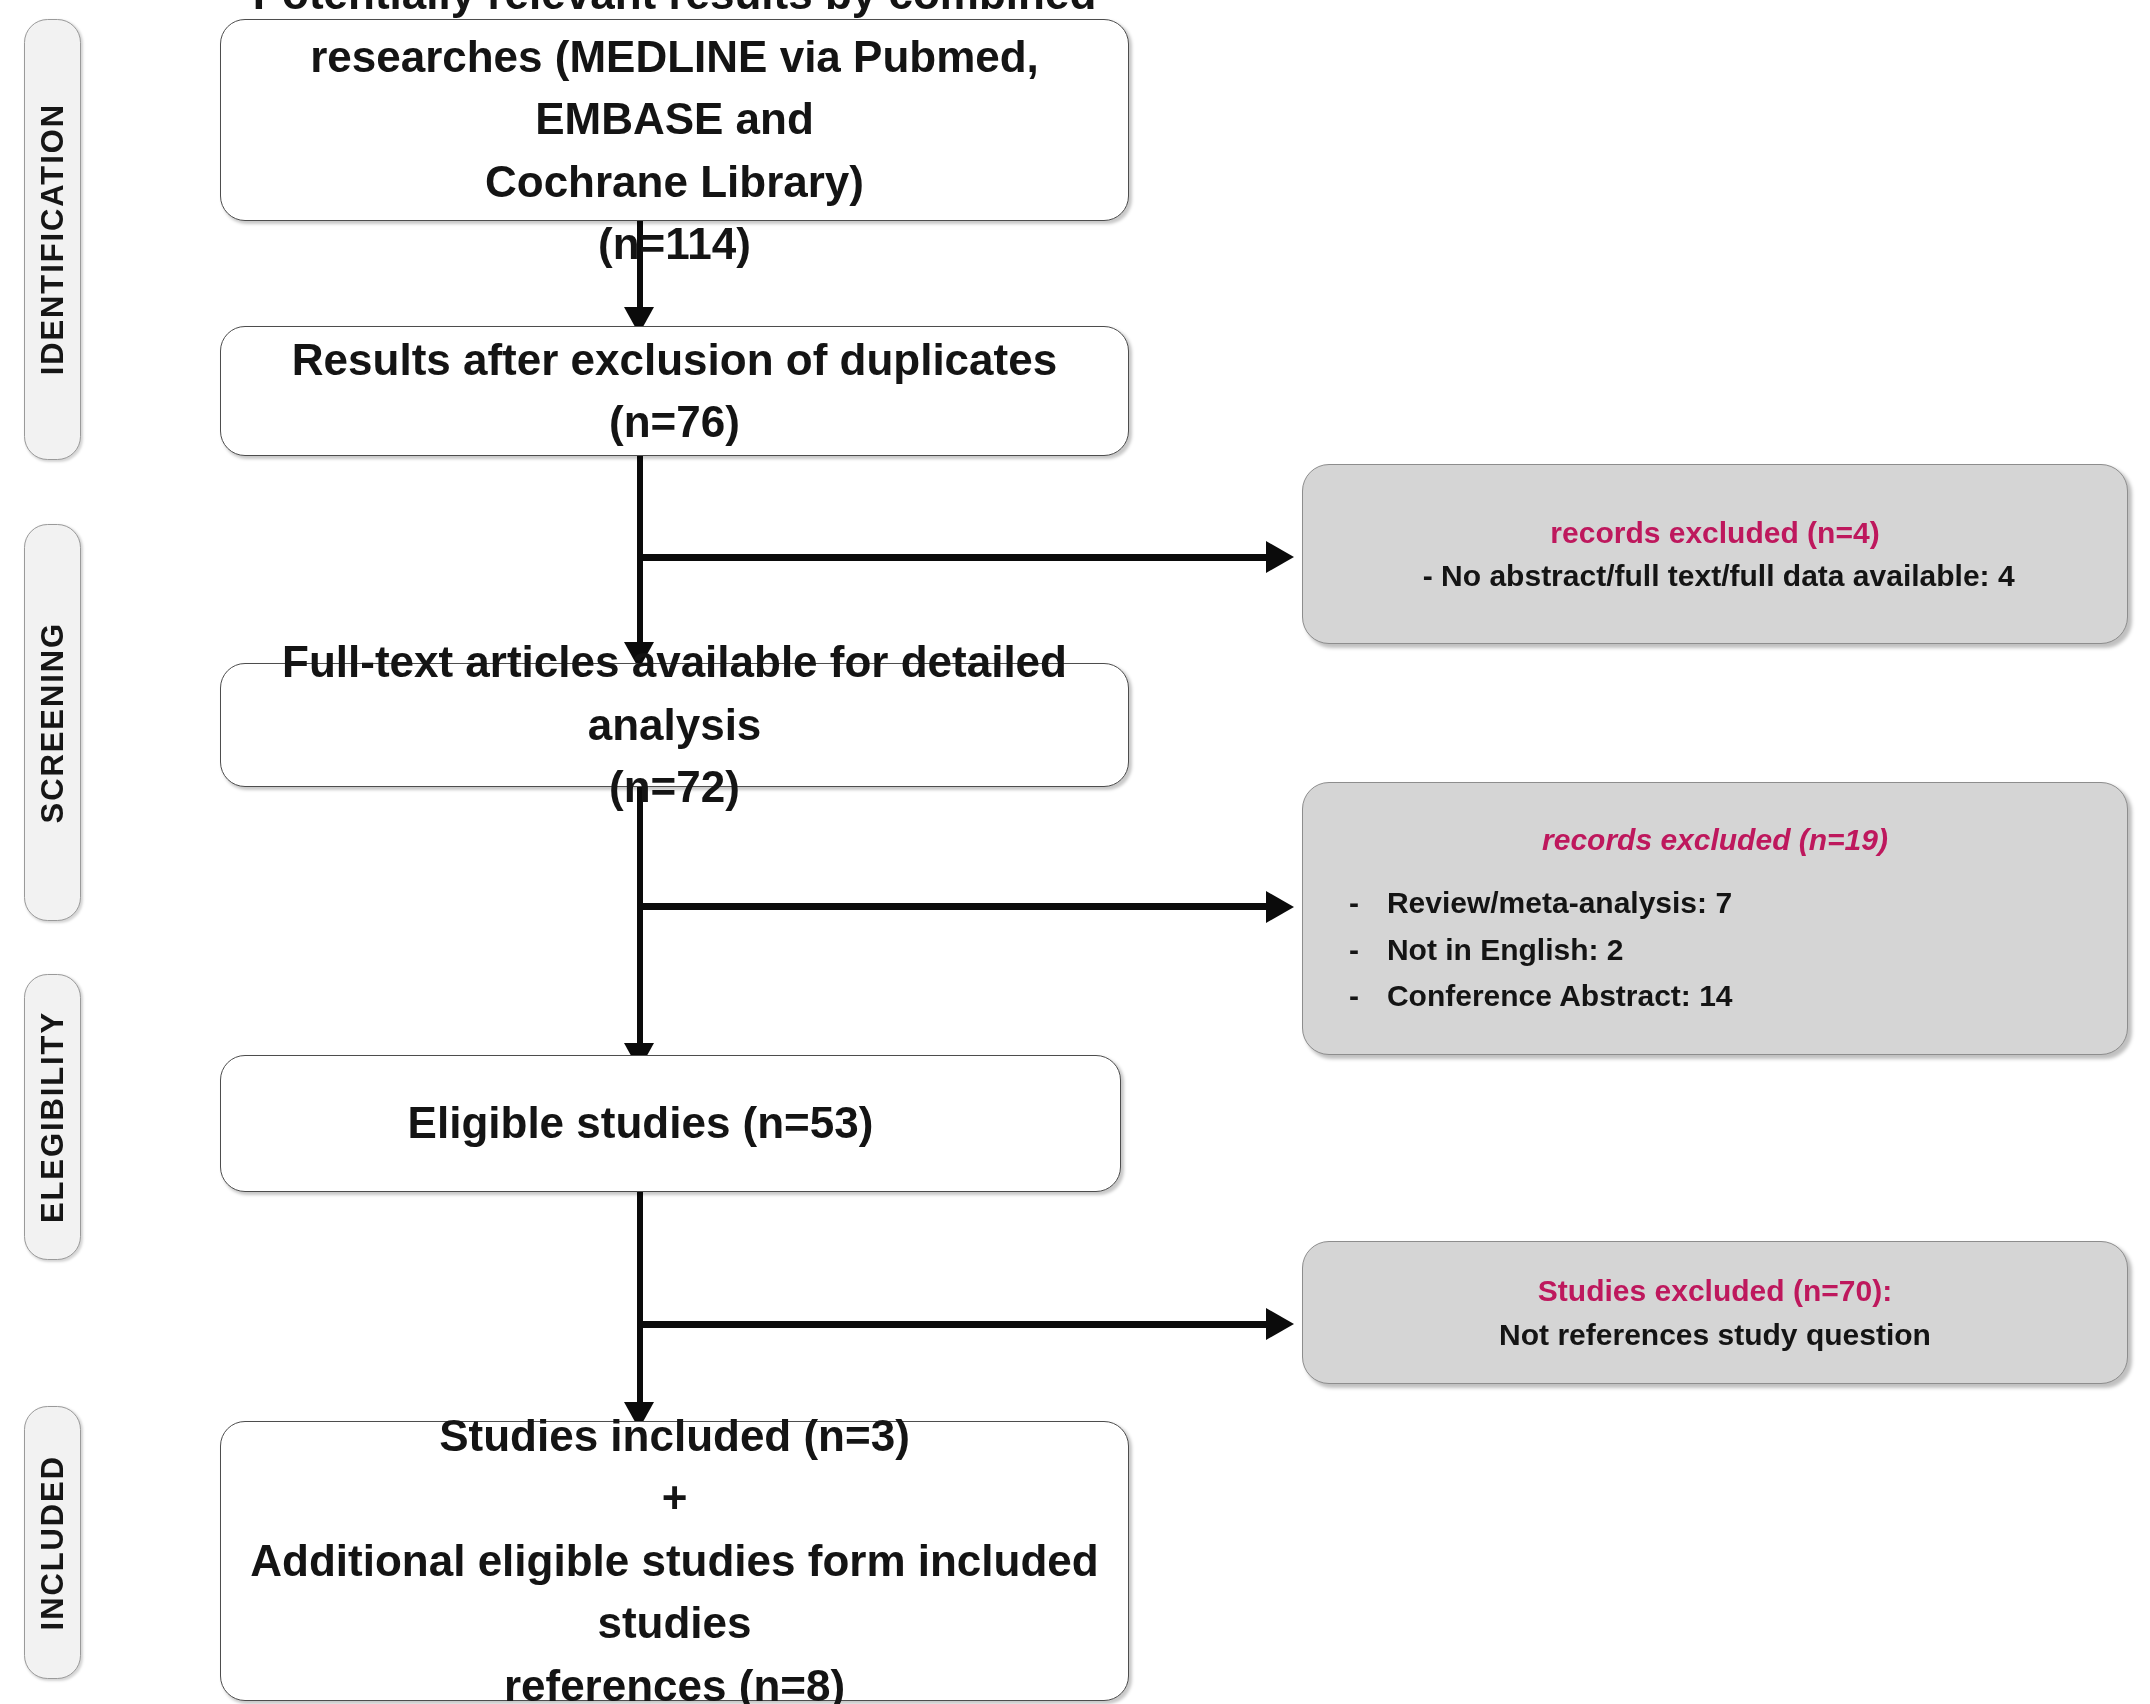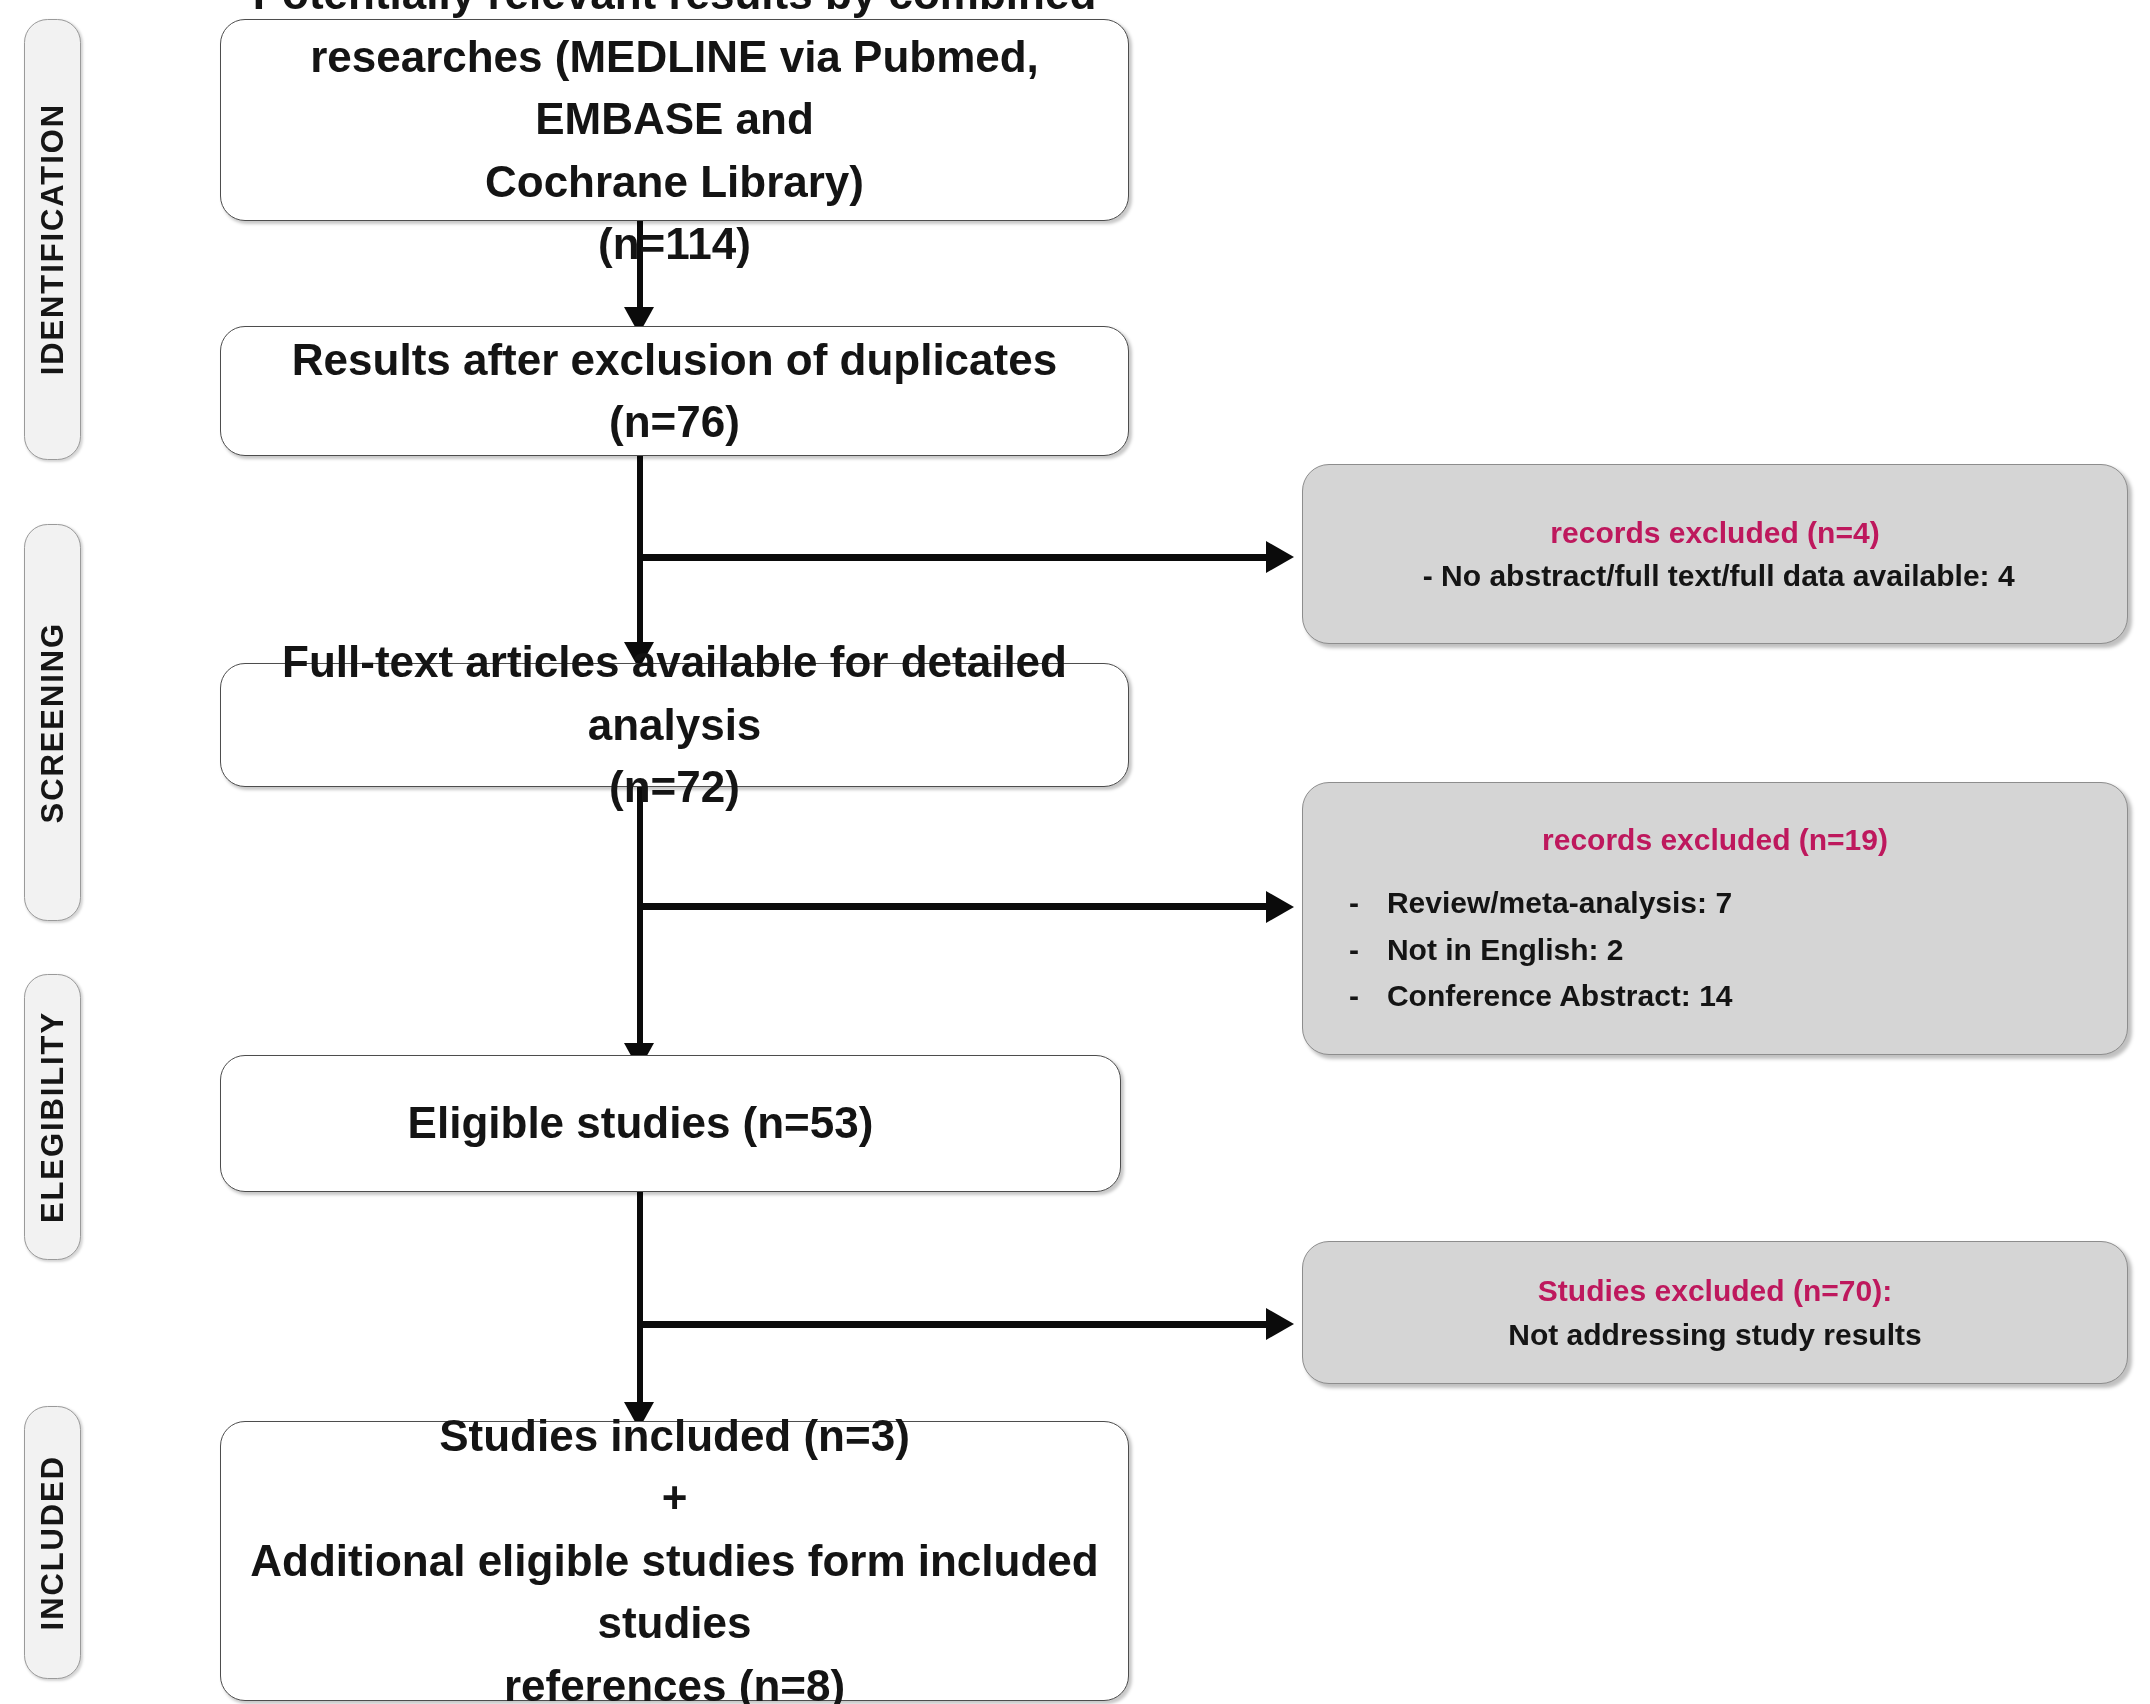--- a/index.html
+++ b/index.html
@@ -207,36 +207,36 @@
 Additional eligible studies form included studies
 references (n=8)</div>
   </div>
 
   <div class="excl-box" style="left:1302px; top:464px; width:826px; height:180px; padding:0 22.3px;">
     <div class="excl-head">records excluded (n=4)</div>
     <div class="excl-inline">-  No abstract/full text/full data available: 4</div>
   </div>
 
   <div class="excl-box" style="left:1302px; top:782px; width:826px; height:273px; padding:0 22.3px;">
-    <div class="excl-head" style="margin-bottom:19px;">records excluded (n=19)</div>
+    <div class="excl-head" style="margin-bottom:19px;font-style:italic;">records excluded (n=19)</div>
     <ul class="excl-list">
       <li>
         <span class="dash">-</span>
         <span>Review/meta-analysis: 7</span>
       </li>
       <li>
         <span class="dash">-</span>
         <span>Not in English: 2</span>
       </li>
       <li>
         <span class="dash">-</span>
         <span>Conference Abstract: 14</span>
       </li>
     </ul>
   </div>
 
   <div class="excl-box" style="left:1302px; top:1241px; width:826px; height:143px; padding:0 22.3px;">
     <div class="excl-head">Studies excluded (n=70):</div>
-    <div class="excl-sub">Not addressing study results</div>
+    <div class="excl-sub">Not references study question</div>
   </div>
 
 </div>
 
 
 </body></html>

